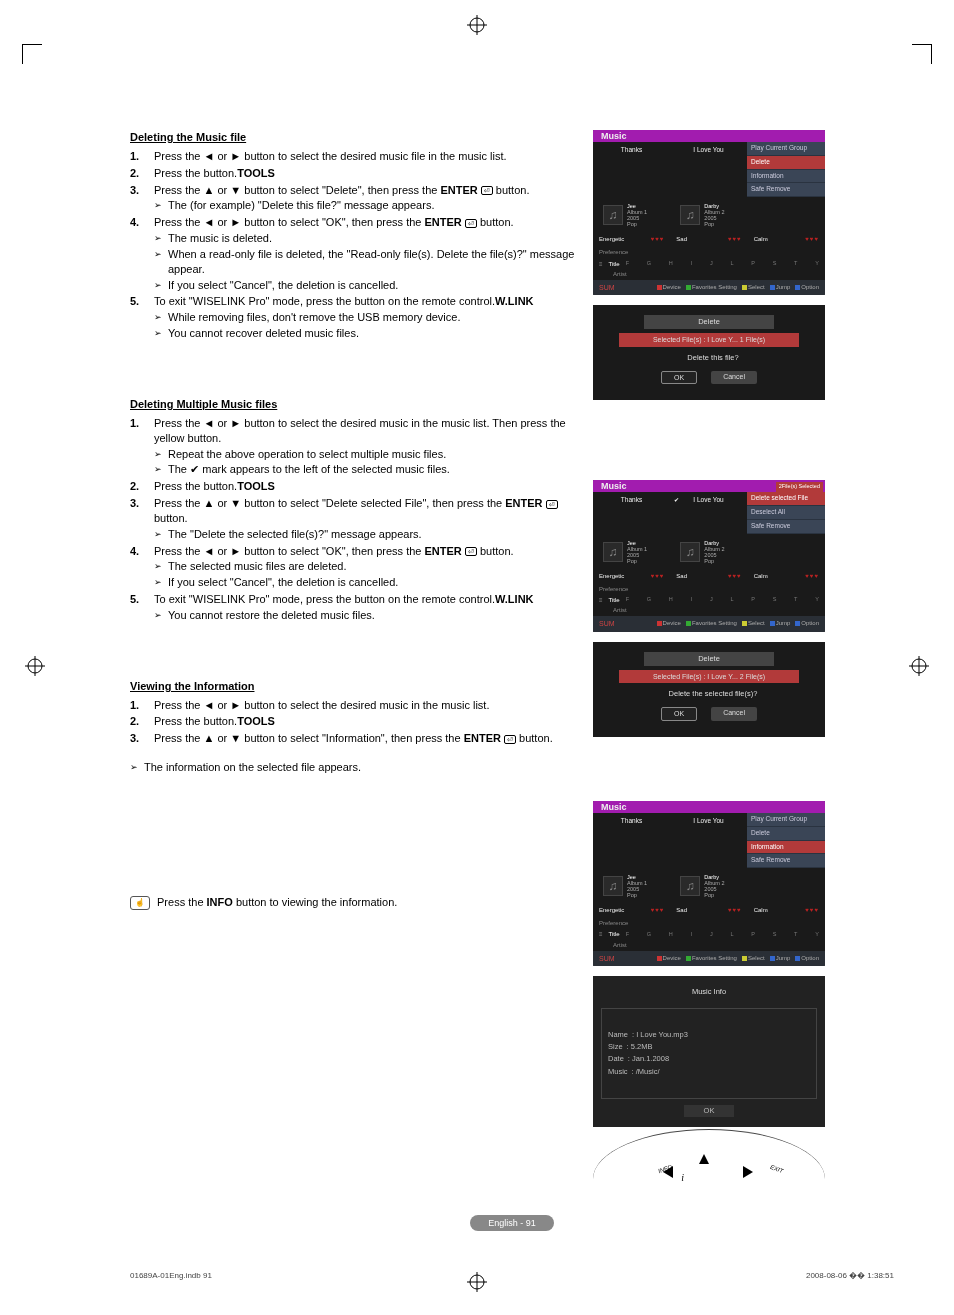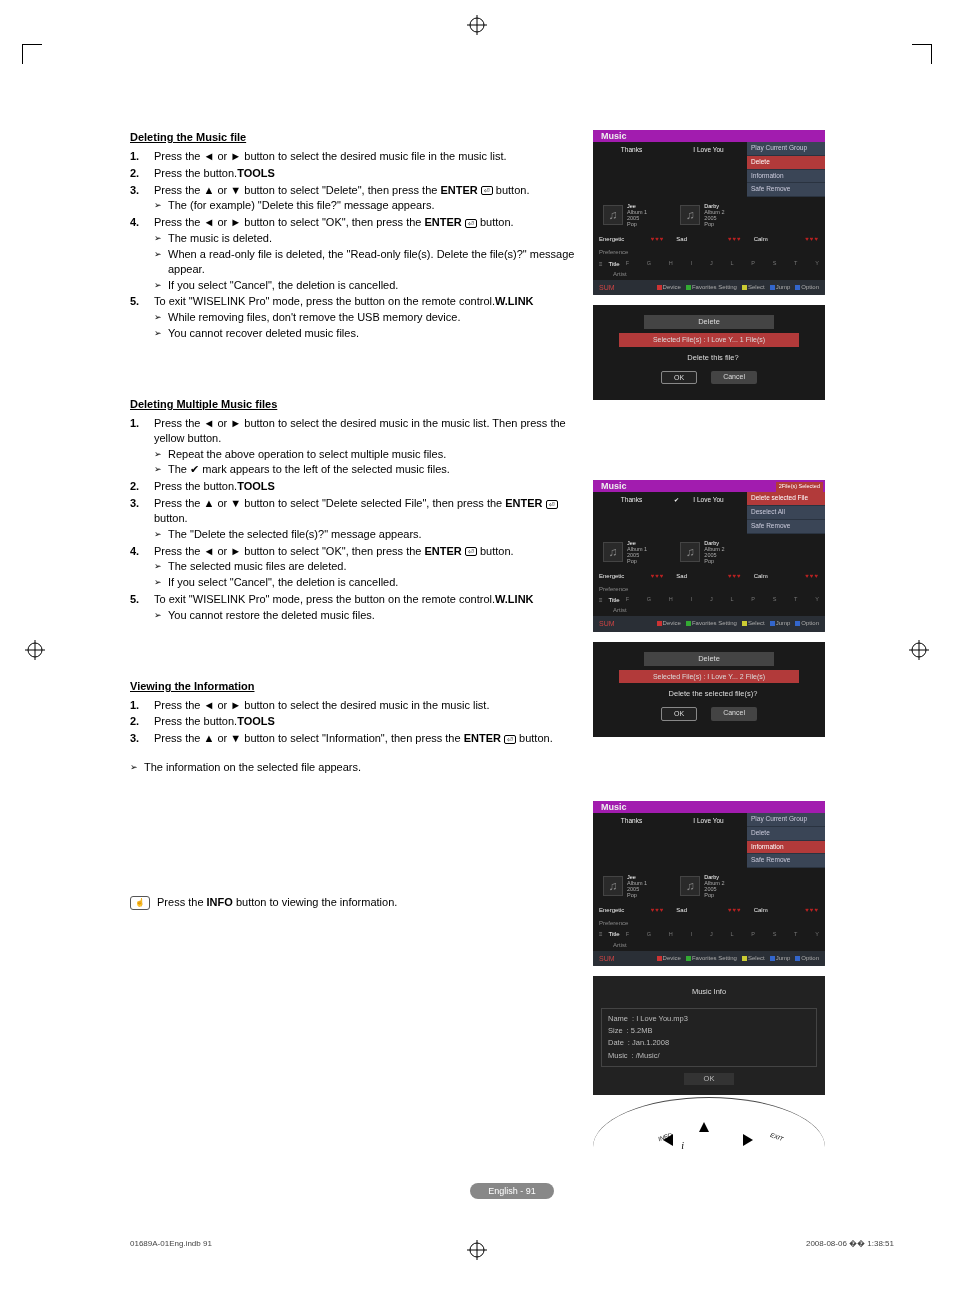--- a/index.html
+++ b/index.html
@@ -57,21 +57,21 @@
   .dialog { background:#1a1a1a; padding:10px 0 16px 0; text-align:center; font-size:8px; color:#ddd; margin-bottom:20px;}
   .dialog-title-bar { background:#444; width:130px; margin:0 auto; padding:2px 0; font-size:7.5px;}
   .dialog-sel { background:#b23a3a; width:180px; margin:4px auto 0; padding:2px 0; font-size:7px;}
   .dialog-msg { margin:6px 0 8px 0; font-size:7.5px;padding-left:8px;}
   .dialog-btns { display:flex; justify-content:center; gap:14px;}
   .dlg-btn { background:#444; padding:1px 12px; border-radius:2px; font-size:7px;}
   .dlg-btn.hl { background:#222; border:1px solid #888;}
   
   .info-panel { background:#222; color:#bbb; font-size:7.5px; padding:0 0 10px 0; margin-bottom:6px;}
   .info-title { text-align:center; padding:11px 0; color:#ddd;}
-  .info-body { border:1px solid #444; margin:0 8px; padding:4px 6px;}
+  .info-body { border:1px solid #444; margin:0 8px; padding:20px 6px;}
   .info-line { display:flex; gap:4px; padding:1px 0;}
   .info-ok { width:50px; margin:6px auto 0; text-align:center; background:#333; padding:1px 0;}
   
   .remote { height:60px; position:relative; border-top:1px solid #444; border-radius:60% 60% 0 0 / 100% 100% 0 0; margin-top:-4px;}
   .remote-label { position:absolute; font-size:6px; font-style:italic; }
   .remote-i { position:absolute; left:38%; bottom:4px; font-size:10px; font-style:italic; font-family:serif;}
   
   .page-footer { text-align:center; margin-top:26px; }
   .pf-pill { display:inline-block; background:#888; color:#fff; border-radius:10px; padding:2px 18px; font-size:9px;}
   .print-meta { display:flex; justify-content:space-between; font-size:8px; color:#444; margin-top:40px;}

